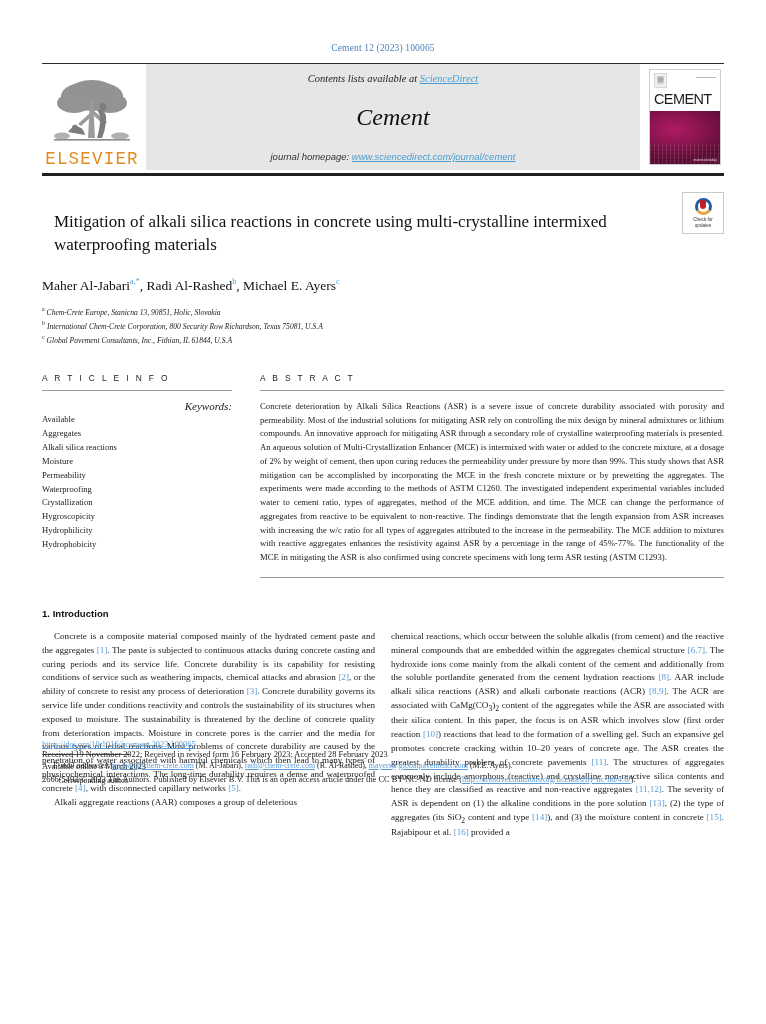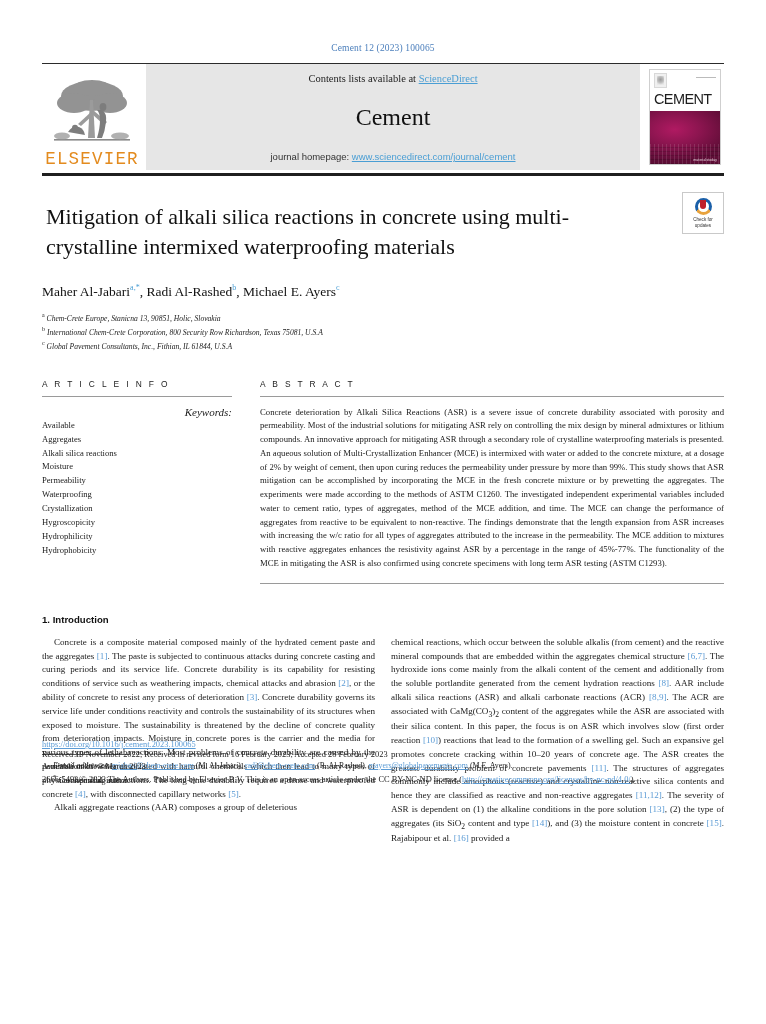--- a/index.html
+++ b/index.html
@@ -62,20 +62,21 @@
   .journal-band {
     flex: 1 1 auto;
     background: #e6e6e6;
     display: flex;
     flex-direction: column;
     justify-content: space-between;
     align-items: center;
     padding: 9px 0 8px 0;
     box-sizing: border-box;
     margin-left: 4px;
+    font-style: italic;
   }
   .contents-line { font-size: 10.5px; color: #222; }
   .journal-title {
     font-size: 24px;
     font-family: "Liberation Serif", serif;
     color: #111;
     line-height: 1;
     margin-top: -2px;
   }
   .homepage-line {
@@ -185,24 +186,24 @@
   .cm-text {
     font-family: "Liberation Sans", sans-serif;
     font-size: 4.6px;
     text-align: center;
     color: #333;
     line-height: 1.25;
     margin-top: 2px;
   }
   h1.paper-title {
     font-family: "Liberation Serif", serif;
-    font-size: 22px;
+    font-size: 17px;
     font-weight: normal;
     line-height: 1.38;
-    margin: 4px;
+    margin: 12px;
     max-width: 590px;
     color: #111;
   }
   .authors {
     font-size: 13.5px;
     margin-top: 20px;
     color: #111;
   }
   .authors sup { font-size: 8px; color: #4a9ed4; vertical-align: super; }
   .affils {

